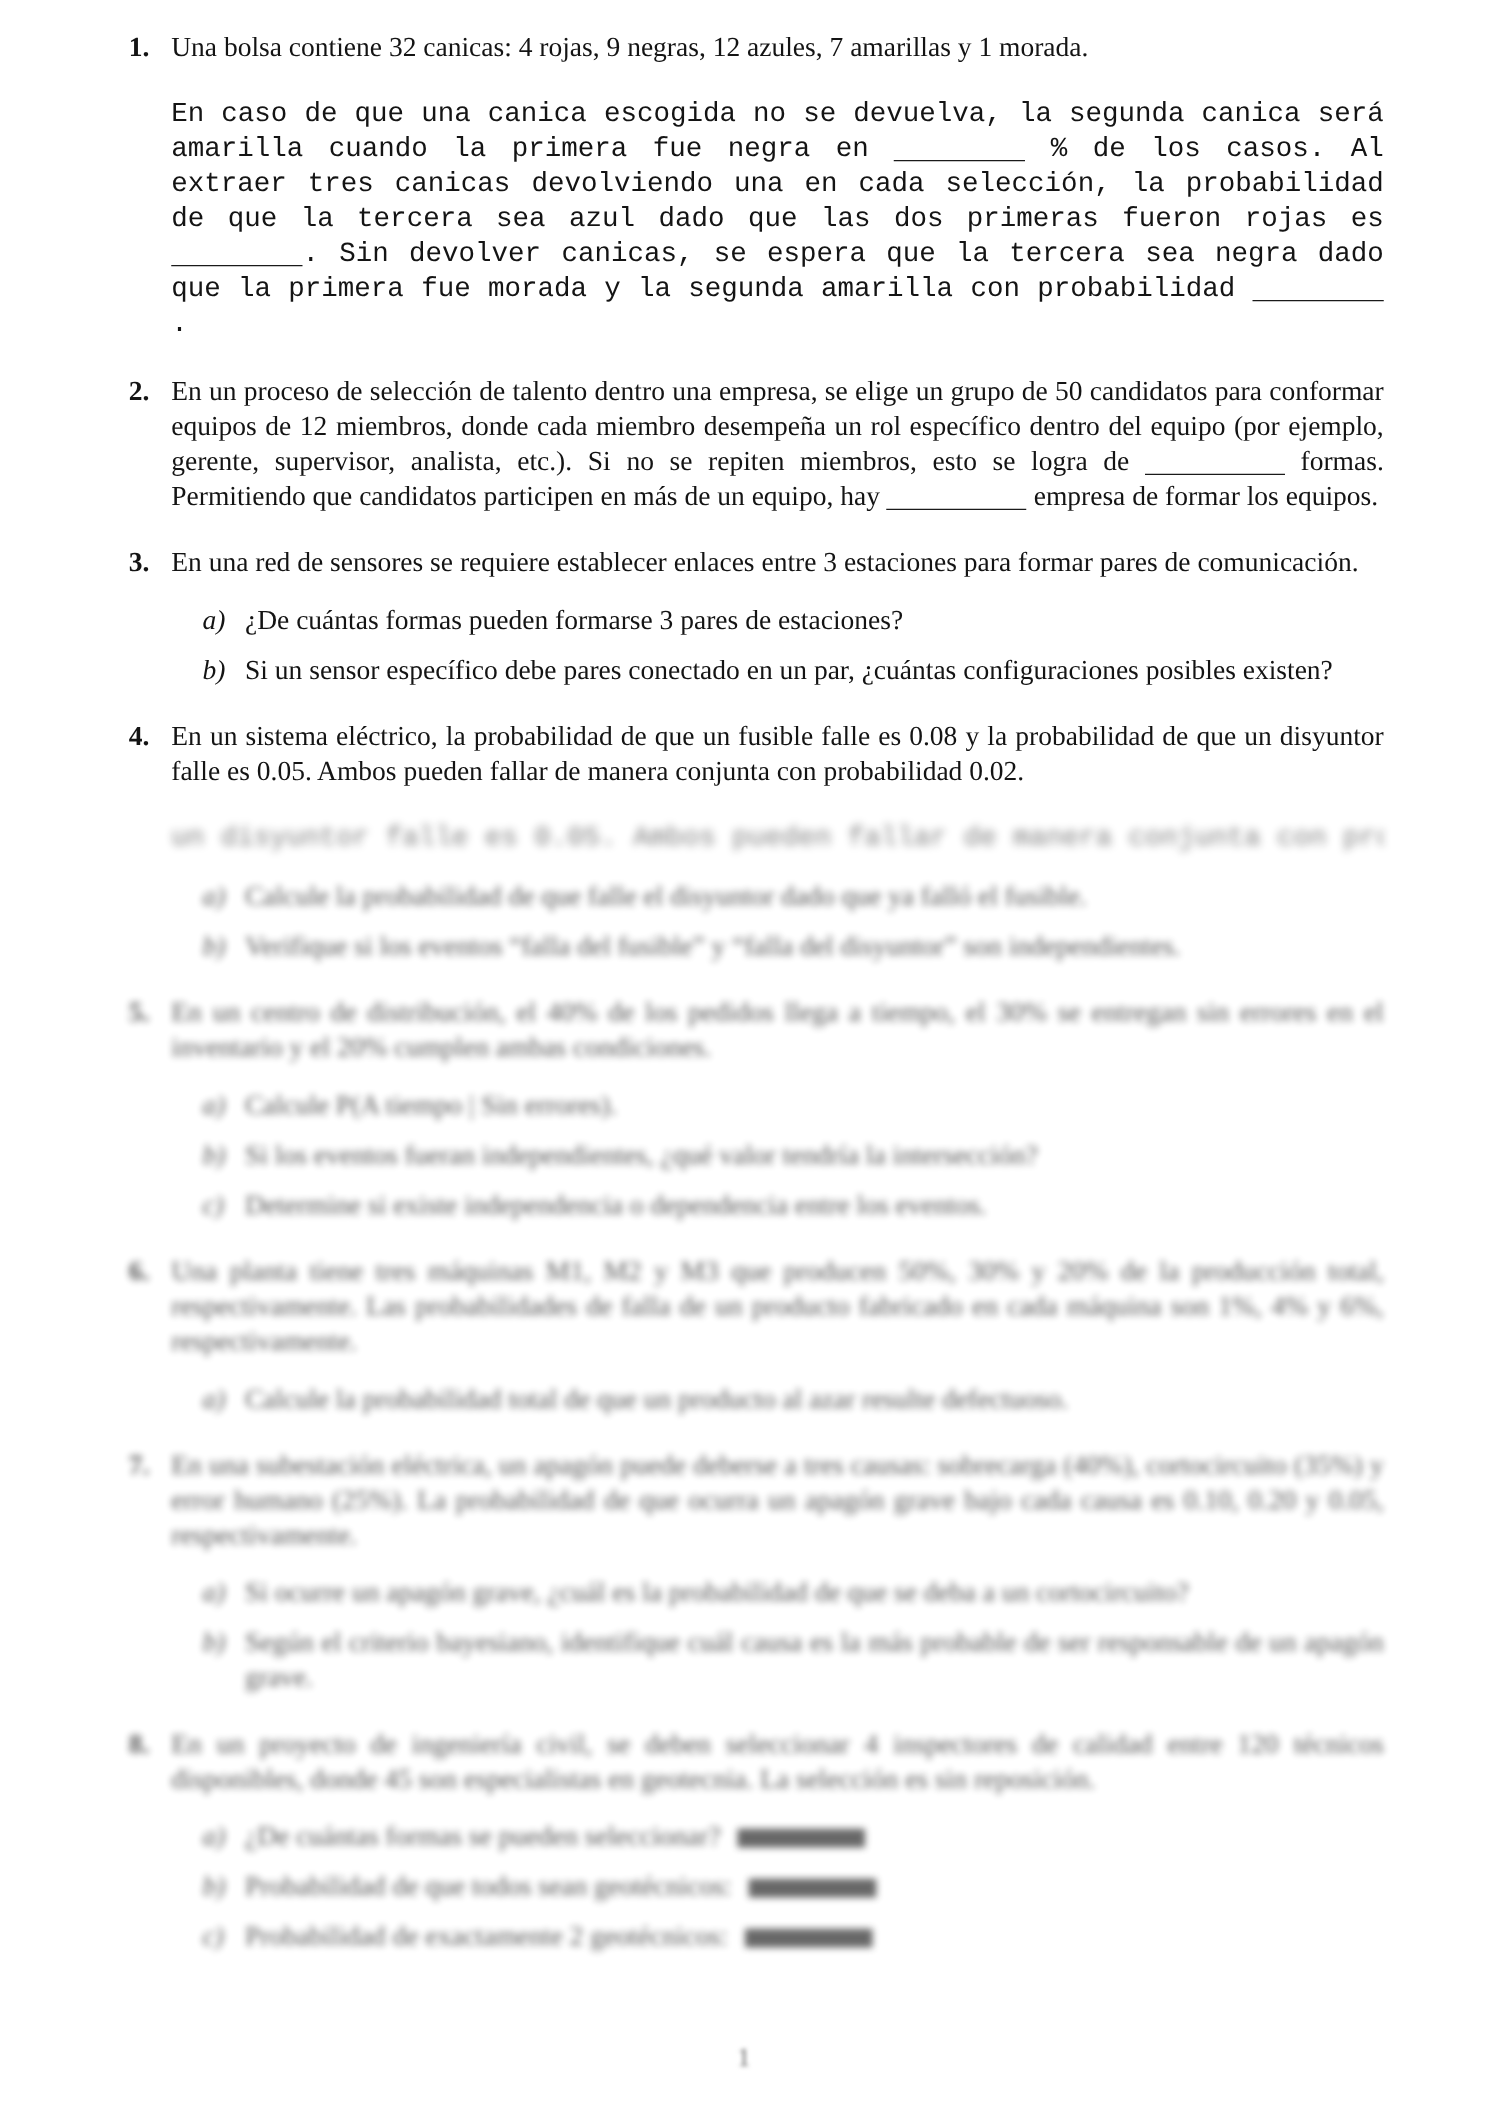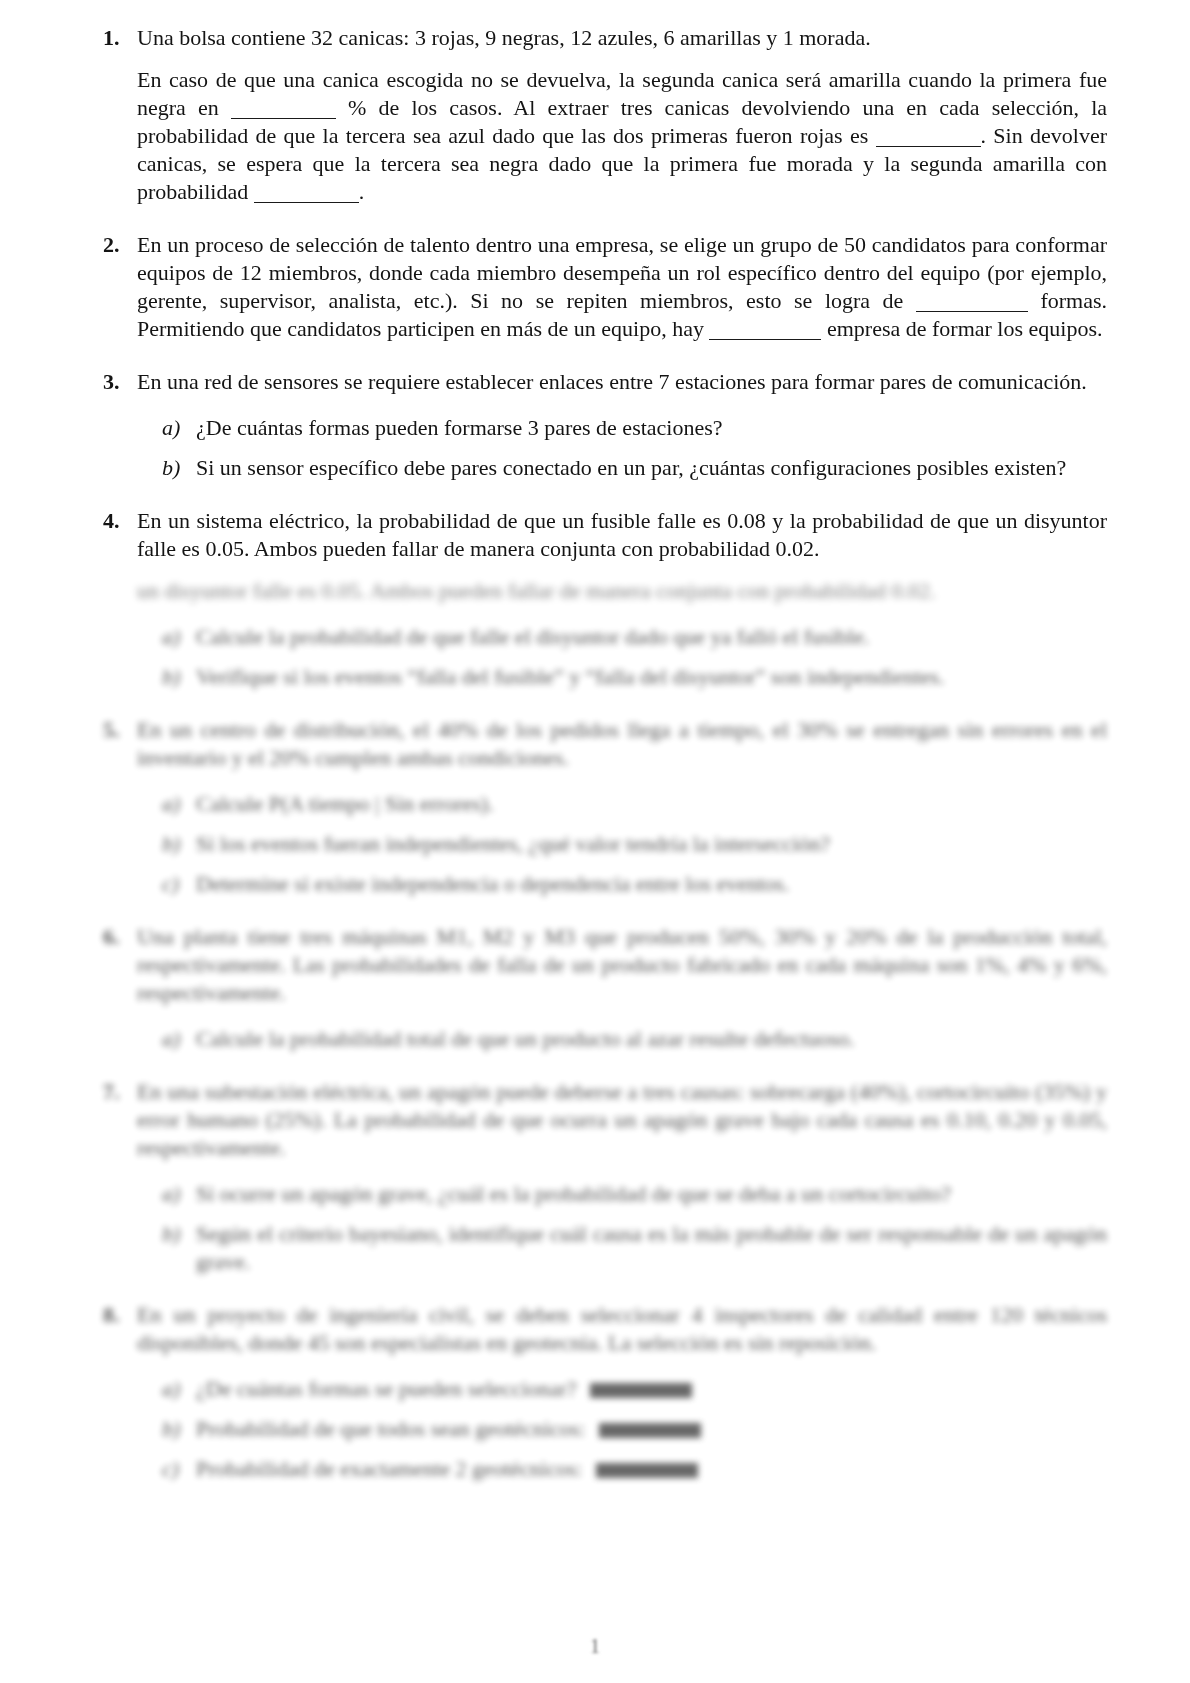--- a/index.html
+++ b/index.html
@@ -9,21 +9,21 @@
     background:#ffffff;
     overflow:hidden;
     font-family:"Liberation Serif","DejaVu Serif",serif;
     font-size:22px;line-height:28px;
     color:#141414;
   }
   .content{position:absolute;left:103px;top:24px;width:1004px;}
   .item{position:relative;padding-left:34px;margin-bottom:25px;text-align:justify;}
   .num{position:absolute;left:0;top:0;font-weight:700;}
   .para{margin:0;}
-  .para + .para{margin-top:14px;}
+  .para + .para{margin-top:26px;font-family:Liberation Mono, monospace;}
   .subs{margin-top:18px;}
   .sub{position:relative;margin-left:25px;padding-left:34px;margin-top:12px;text-align:justify;}
   .sub:first-child{margin-top:0;}
   .lbl{position:absolute;left:0;top:0;font-style:italic;}
   .blank{
     display:inline-block;width:105px;height:16px;
     border-bottom:1.6px solid #1a1a1a;vertical-align:-4px;
   }
   .blank.w2{width:112px;}
   
@@ -43,21 +43,21 @@
   }
 </style>
 </head>
 <body>
 
 <div class="page">
   <div class="content">
 
     <div class="item">
       <span class="num">1.</span>
-      <p class="para">Una bolsa contiene 32 canicas: 3 rojas, 9 negras, 12 azules, 6 amarillas y 1 morada.</p>
+      <p class="para">Una bolsa contiene 32 canicas: 4 rojas, 9 negras, 12 azules, 7 amarillas y 1 morada.</p>
       <p class="para">
         <span>En caso de que una canica escogida no se devuelva, la segunda canica será amarilla cuando la primera fue negra en</span>
         <span class="blank"></span>
         <span>% de los casos. Al extraer tres canicas devolviendo una en cada selección, la probabilidad de que la tercera sea azul dado que las dos primeras fueron rojas es</span>
         <span class="blank"></span><span>. Sin devolver canicas, se espera que la tercera sea negra dado que la primera fue morada y la segunda amarilla con probabilidad</span>
         <span class="blank"></span><span>.</span>
       </p>
     </div>
 
     <div class="item">
@@ -66,21 +66,21 @@
         <span>En un proceso de selección de talento dentro una empresa, se elige un grupo de 50 candidatos para conformar equipos de 12 miembros, donde cada miembro desempeña un rol específico dentro del equipo (por ejemplo, gerente, supervisor, analista, etc.). Si no se repiten miembros, esto se logra de</span>
         <span class="blank w2"></span>
         <span>formas. Permitiendo que candidatos participen en más de un equipo, hay</span>
         <span class="blank w2"></span>
         <span>empresa de formar los equipos.</span>
       </p>
     </div>
 
     <div class="item">
       <span class="num">3.</span>
-      <p class="para">En una red de sensores se requiere establecer enlaces entre 7 estaciones para formar pares de comunicación.</p>
+      <p class="para">En una red de sensores se requiere establecer enlaces entre 3 estaciones para formar pares de comunicación.</p>
       <div class="subs">
         <div class="sub">
           <span class="lbl">a)</span>
           <span>¿De cuántas formas pueden formarse 3 pares de estaciones?</span>
         </div>
         <div class="sub">
           <span class="lbl">b)</span>
           <span>Si un sensor específico debe pares conectado en un par, ¿cuántas configuraciones posibles existen?</span>
         </div>
       </div>

